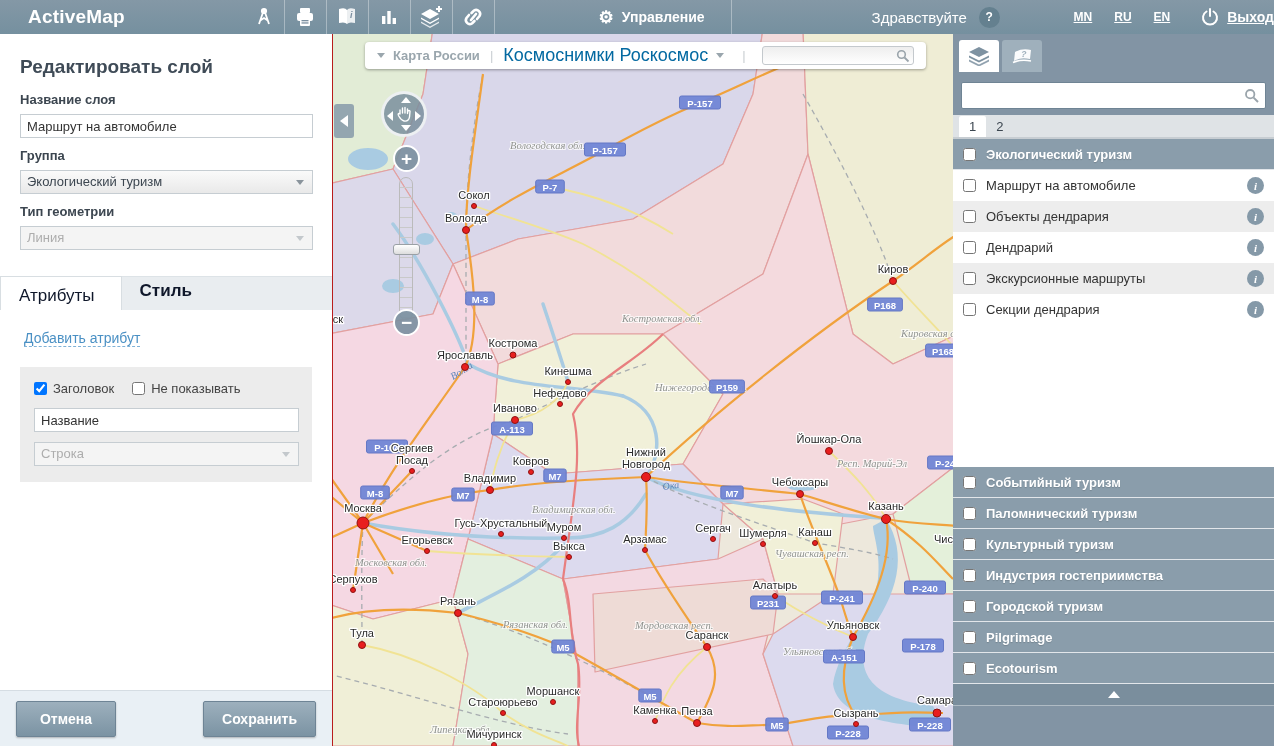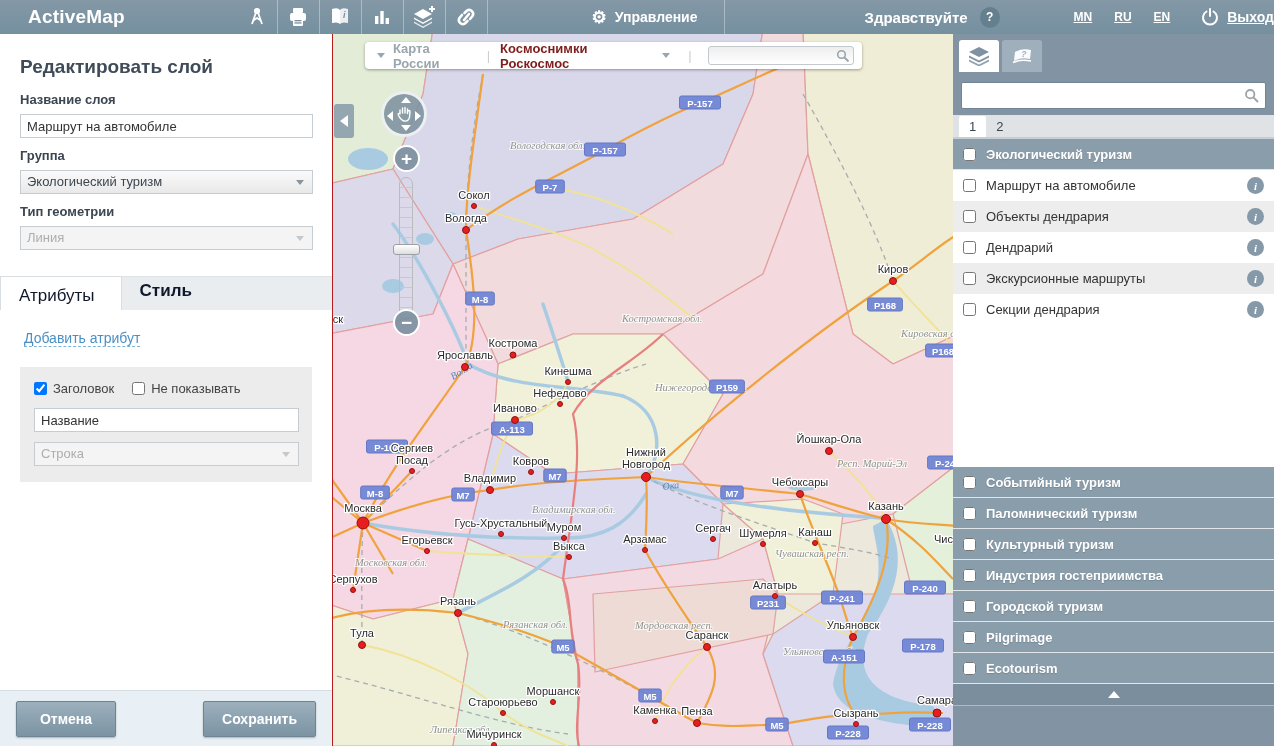--- a/index.html
+++ b/index.html
@@ -11,21 +11,21 @@
             background:linear-gradient(#8498a6,#75909f); display:flex; align-items:center; z-index:50; }
   .logo { color:#fff; font-weight:bold; font-size:19px; padding:0 28px; letter-spacing:.2px; width:245px; }
   .tools { display:flex; align-items:center; height:34px; }
   .tool { width:42px; height:34px; display:flex; align-items:center; justify-content:center;
           border-right:1px solid rgba(255,255,255,.35); cursor:pointer; }
   .tool:first-child { border-left:1px solid rgba(255,255,255,0); }
   .tool svg { display:block; }
   .manage { display:flex; align-items:center; gap:8px; color:#fff; font-weight:bold; font-size:14px;
             padding:0 26px 0 28px; height:34px; border-right:1px solid rgba(255,255,255,.35); cursor:pointer; margin-left:76px;}
   .gear { font-size:17px; line-height:1; }
-  .greeting { color:#fff; font-weight:bold; font-size:15px; margin-left:140px; }
+  .greeting { color:#fff; font-weight:normal; font-size:15px; margin-left:140px; }
   .help-circle { width:21px; height:21px; border-radius:50%; background:#64808f; color:#fff; font-weight:bold;
                  font-size:12px; display:flex; align-items:center; justify-content:center; margin-left:12px; cursor:pointer; }
   .langs { display:flex; gap:22px; margin-left:74px; }
   .lang { color:#fff; font-weight:bold; font-size:12px; text-decoration:underline; cursor:pointer; }
   .logout { display:flex; align-items:center; gap:7px; margin-left:30px; color:#fff; cursor:pointer; }
   .logout-label { font-weight:bold; font-size:14px; text-decoration:underline; }
 
   
   .left-panel { position:absolute; left:0; top:34px; width:333px; height:712px; background:#fff; z-index:40;
                 border-right:1px solid #b91c1c; }
@@ -65,27 +65,27 @@
   
   .map-area { position:absolute; left:333px; top:34px; width:620px; height:712px; overflow:hidden; background:#ede8dc; }
   .map-svg { position:absolute; left:0; top:0; }
   .city-label { font-size:11px; fill:#2b2b2b; paint-order:stroke; stroke:#ffffff; stroke-width:2.6px;
                 stroke-linejoin:round; font-family:"Liberation Sans",sans-serif; }
   .region-label { font-size:10.5px; font-style:italic; fill:#90938f; paint-order:stroke; stroke:rgba(255,255,255,.75);
                   stroke-width:2px; font-family:"Liberation Serif",serif; }
   .water-label { font-size:10px; font-style:italic; fill:#5b84b8; font-family:"Liberation Serif",serif; }
   .badge-text { font-size:9.5px; font-weight:bold; fill:#fff; text-anchor:middle; font-family:"Liberation Sans",sans-serif; }
 
-  .map-toolbar { position:absolute; left:32px; top:8px; width:497px; height:27px; background:#fff; border-radius:4px;
+  .map-toolbar { position:absolute; left:32px; top:8px; width:561px; height:27px; background:#fff; border-radius:4px;
                  box-shadow:0 1px 3px rgba(0,0,0,.35); display:flex; align-items:center; padding:0 8px; z-index:20; }
   .mt-arrow { width:0;height:0;border-left:4px solid transparent;border-right:4px solid transparent;
               border-top:5px solid #9aa6ad; margin:0 8px 0 4px; cursor:pointer;}
   .mt-base { color:#9aa6ad; font-weight:bold; font-size:13px; cursor:pointer; }
   .mt-sep { color:#c9ced2; margin:0 10px; font-size:13px; }
-  .mt-overlay { color:#7f1d1d; font-weight:bold; font-size:13px; cursor:pointer; }
+  .mt-overlay { color:#0369a1; font-weight:normal; font-size:18px; cursor:pointer; }
   .mt-search { width:152px; height:19px; border:1px solid #c4c9cd; border-radius:3px;
                background:linear-gradient(#eee,#fff); margin-left:6px; position:relative; }
   .mt-search input { width:128px; height:17px; border:none; background:transparent; outline:none;
                      font-size:11px; padding:0 4px; font-family:"Liberation Sans",sans-serif;}
   .mt-search svg { position:absolute; right:3px; top:2px; }
 
   .collapse-btn { position:absolute; left:1px; top:70px; width:20px; height:34px; background:rgba(140,158,172,.9);
                   border-radius:3px; display:flex; align-items:center; justify-content:center; cursor:pointer; z-index:20; }
   .collapse-btn .tri { width:0;height:0;border-top:6px solid transparent;border-bottom:6px solid transparent;
                        border-right:8px solid #fff; }

